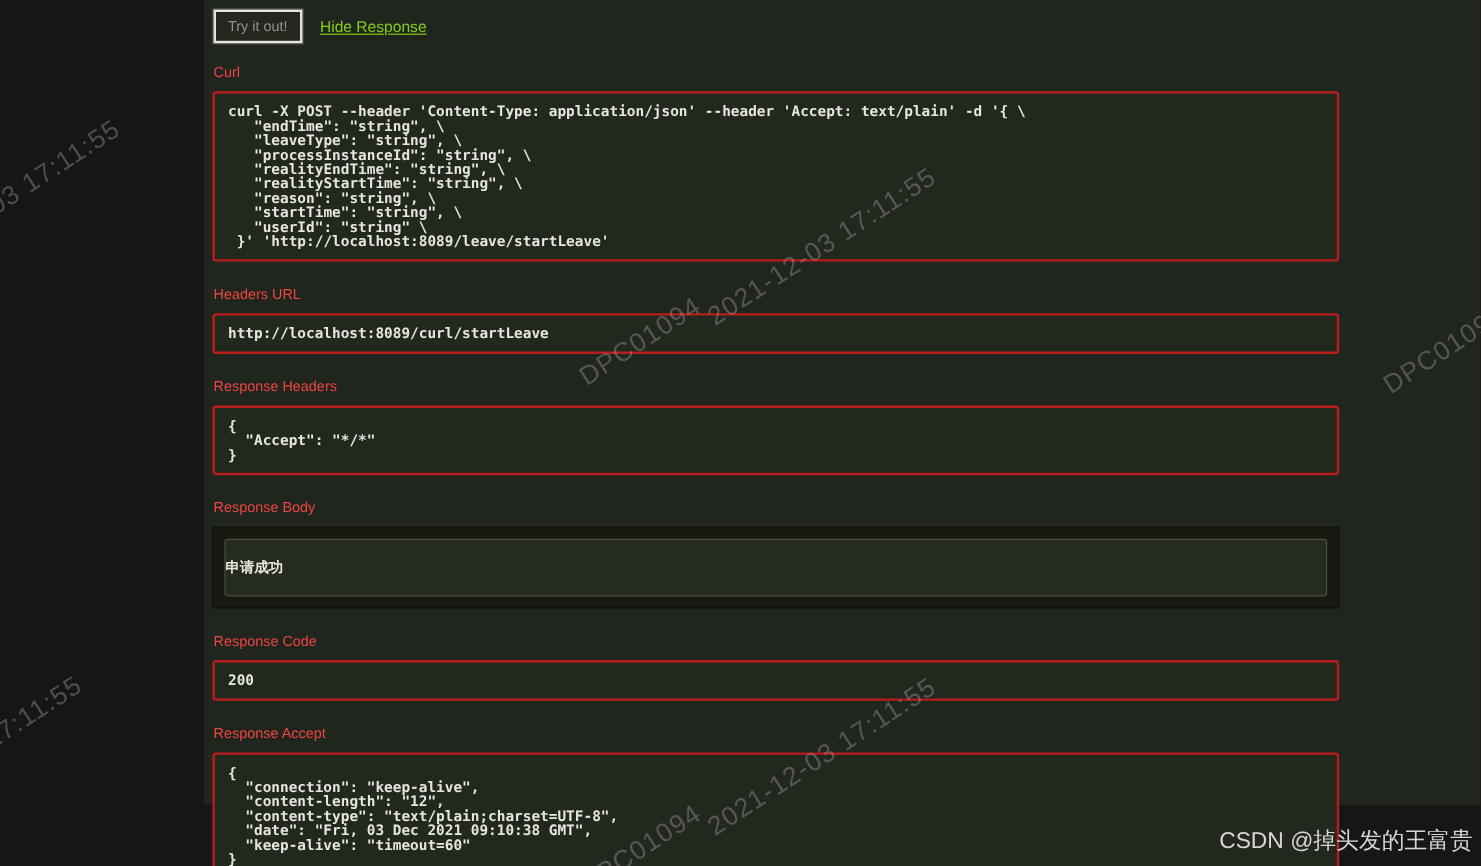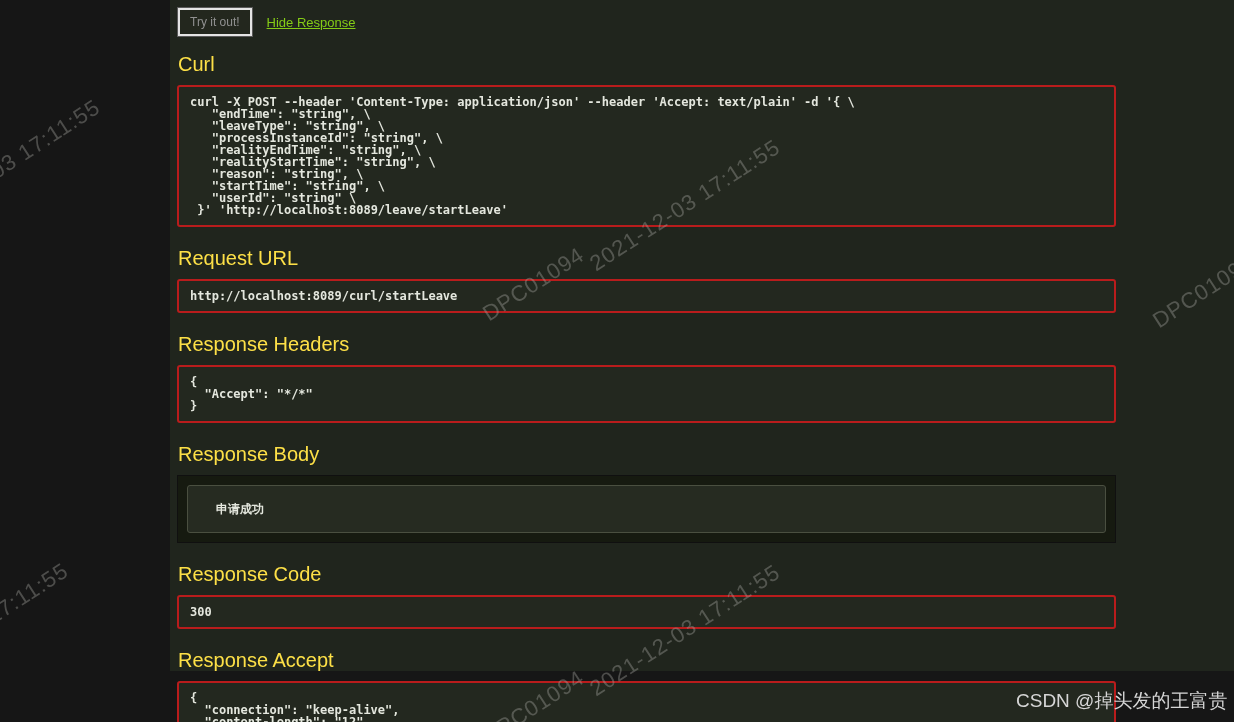--- a/index.html
+++ b/index.html
@@ -29,22 +29,22 @@
     box-shadow: 0 0 0 1px #5a5a5a;
     cursor: pointer;
   }
   .hide-link {
     color: #84cc16;
     font-size: 13px;
     text-decoration: underline;
     cursor: pointer;
   }
   h4.section-title {
-    color: #fde047;
-    font-size: 20px;
+    color: #ef4444;
+    font-size: 12px;
     font-weight: normal;
     margin: 20px 0 9px 1px;
   }
   h4.section-title.first { margin-top: 17px; }
   pre.code {
     margin: 0;
     background: #23281f;
     border: 2px solid #b91c1c;
     border-radius: 3px;
     padding: 9px 11px;
@@ -57,21 +57,21 @@
     word-break: break-all;
   }
   .resp-outer {
     background: #161a10;
     border: 1px solid #101010;
     padding: 9px;
   }
   .resp-outer pre.code {
     background: #262b21;
     border: 1px solid #4a4f40;
-    padding: 17px 28px;
+    padding: 17px 0;
   }
   #watermark-layer { position: absolute; left: 0; top: 0; width: 1234px; height: 722px; pointer-events: none; z-index: 5; }
   .watermark {
     position: absolute;
     color: rgba(168,168,162,0.38);
     font-size: 22px;
     letter-spacing: 1px;
     white-space: nowrap;
     transform: rotate(-33deg);
     transform-origin: left top;
@@ -102,35 +102,35 @@
    "endTime": "string", \ 
    "leaveType": "string", \ 
    "processInstanceId": "string", \ 
    "realityEndTime": "string", \ 
    "realityStartTime": "string", \ 
    "reason": "string", \ 
    "startTime": "string", \ 
    "userId": "string" \ 
  }' 'http://localhost:8089/leave/startLeave'</pre>
 
-    <h4 class="section-title">Request URL</h4>
+    <h4 class="section-title">Headers URL</h4>
     <pre class="code">http://localhost:8089/curl/startLeave</pre>
 
     <h4 class="section-title">Response Headers</h4>
     <pre class="code">{
   "Accept": "*/*"
 }</pre>
 
     <h4 class="section-title">Response Body</h4>
     <div class="resp-outer">
       <pre class="code">申请成功</pre>
     </div>
 
     <h4 class="section-title">Response Code</h4>
-    <pre class="code">300</pre>
+    <pre class="code">200</pre>
 
     <h4 class="section-title">Response Accept</h4>
     <pre class="code">{
   "connection": "keep-alive",
   "content-length": "12",
   "content-type": "text/plain;charset=UTF-8",
   "date": "Fri, 03 Dec 2021 09:10:38 GMT",
   "keep-alive": "timeout=60"
 }</pre>
 

